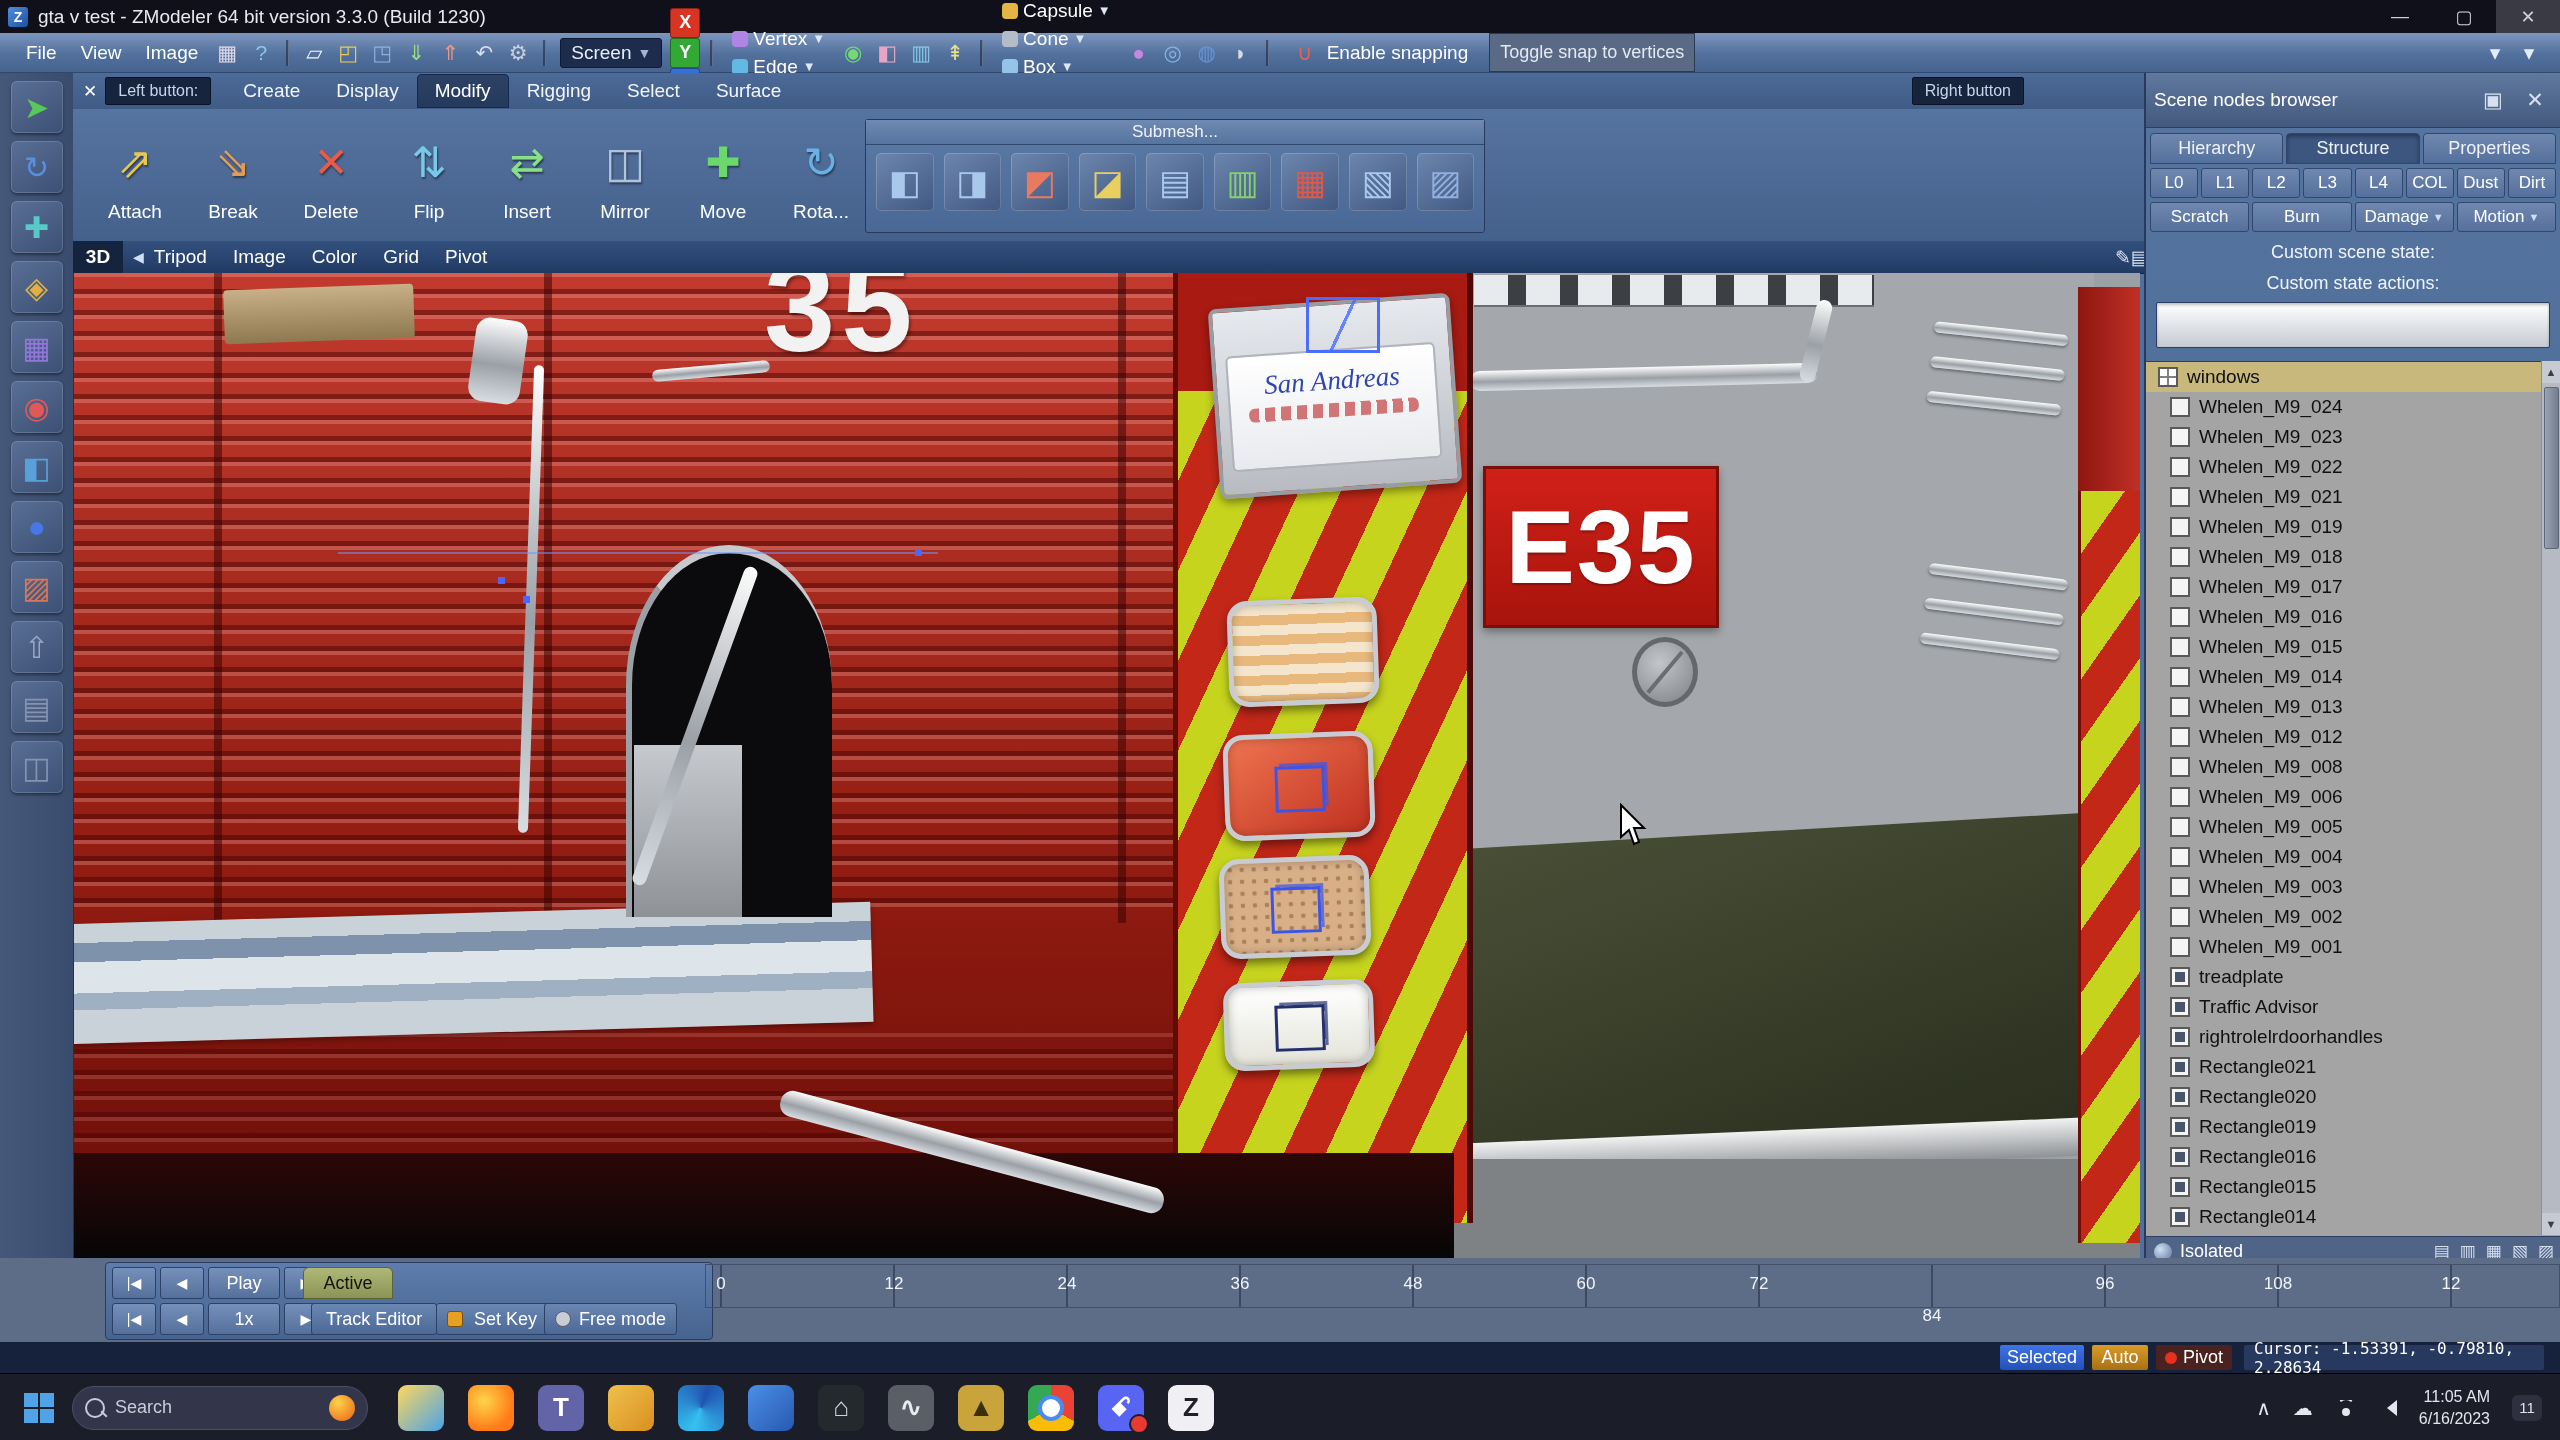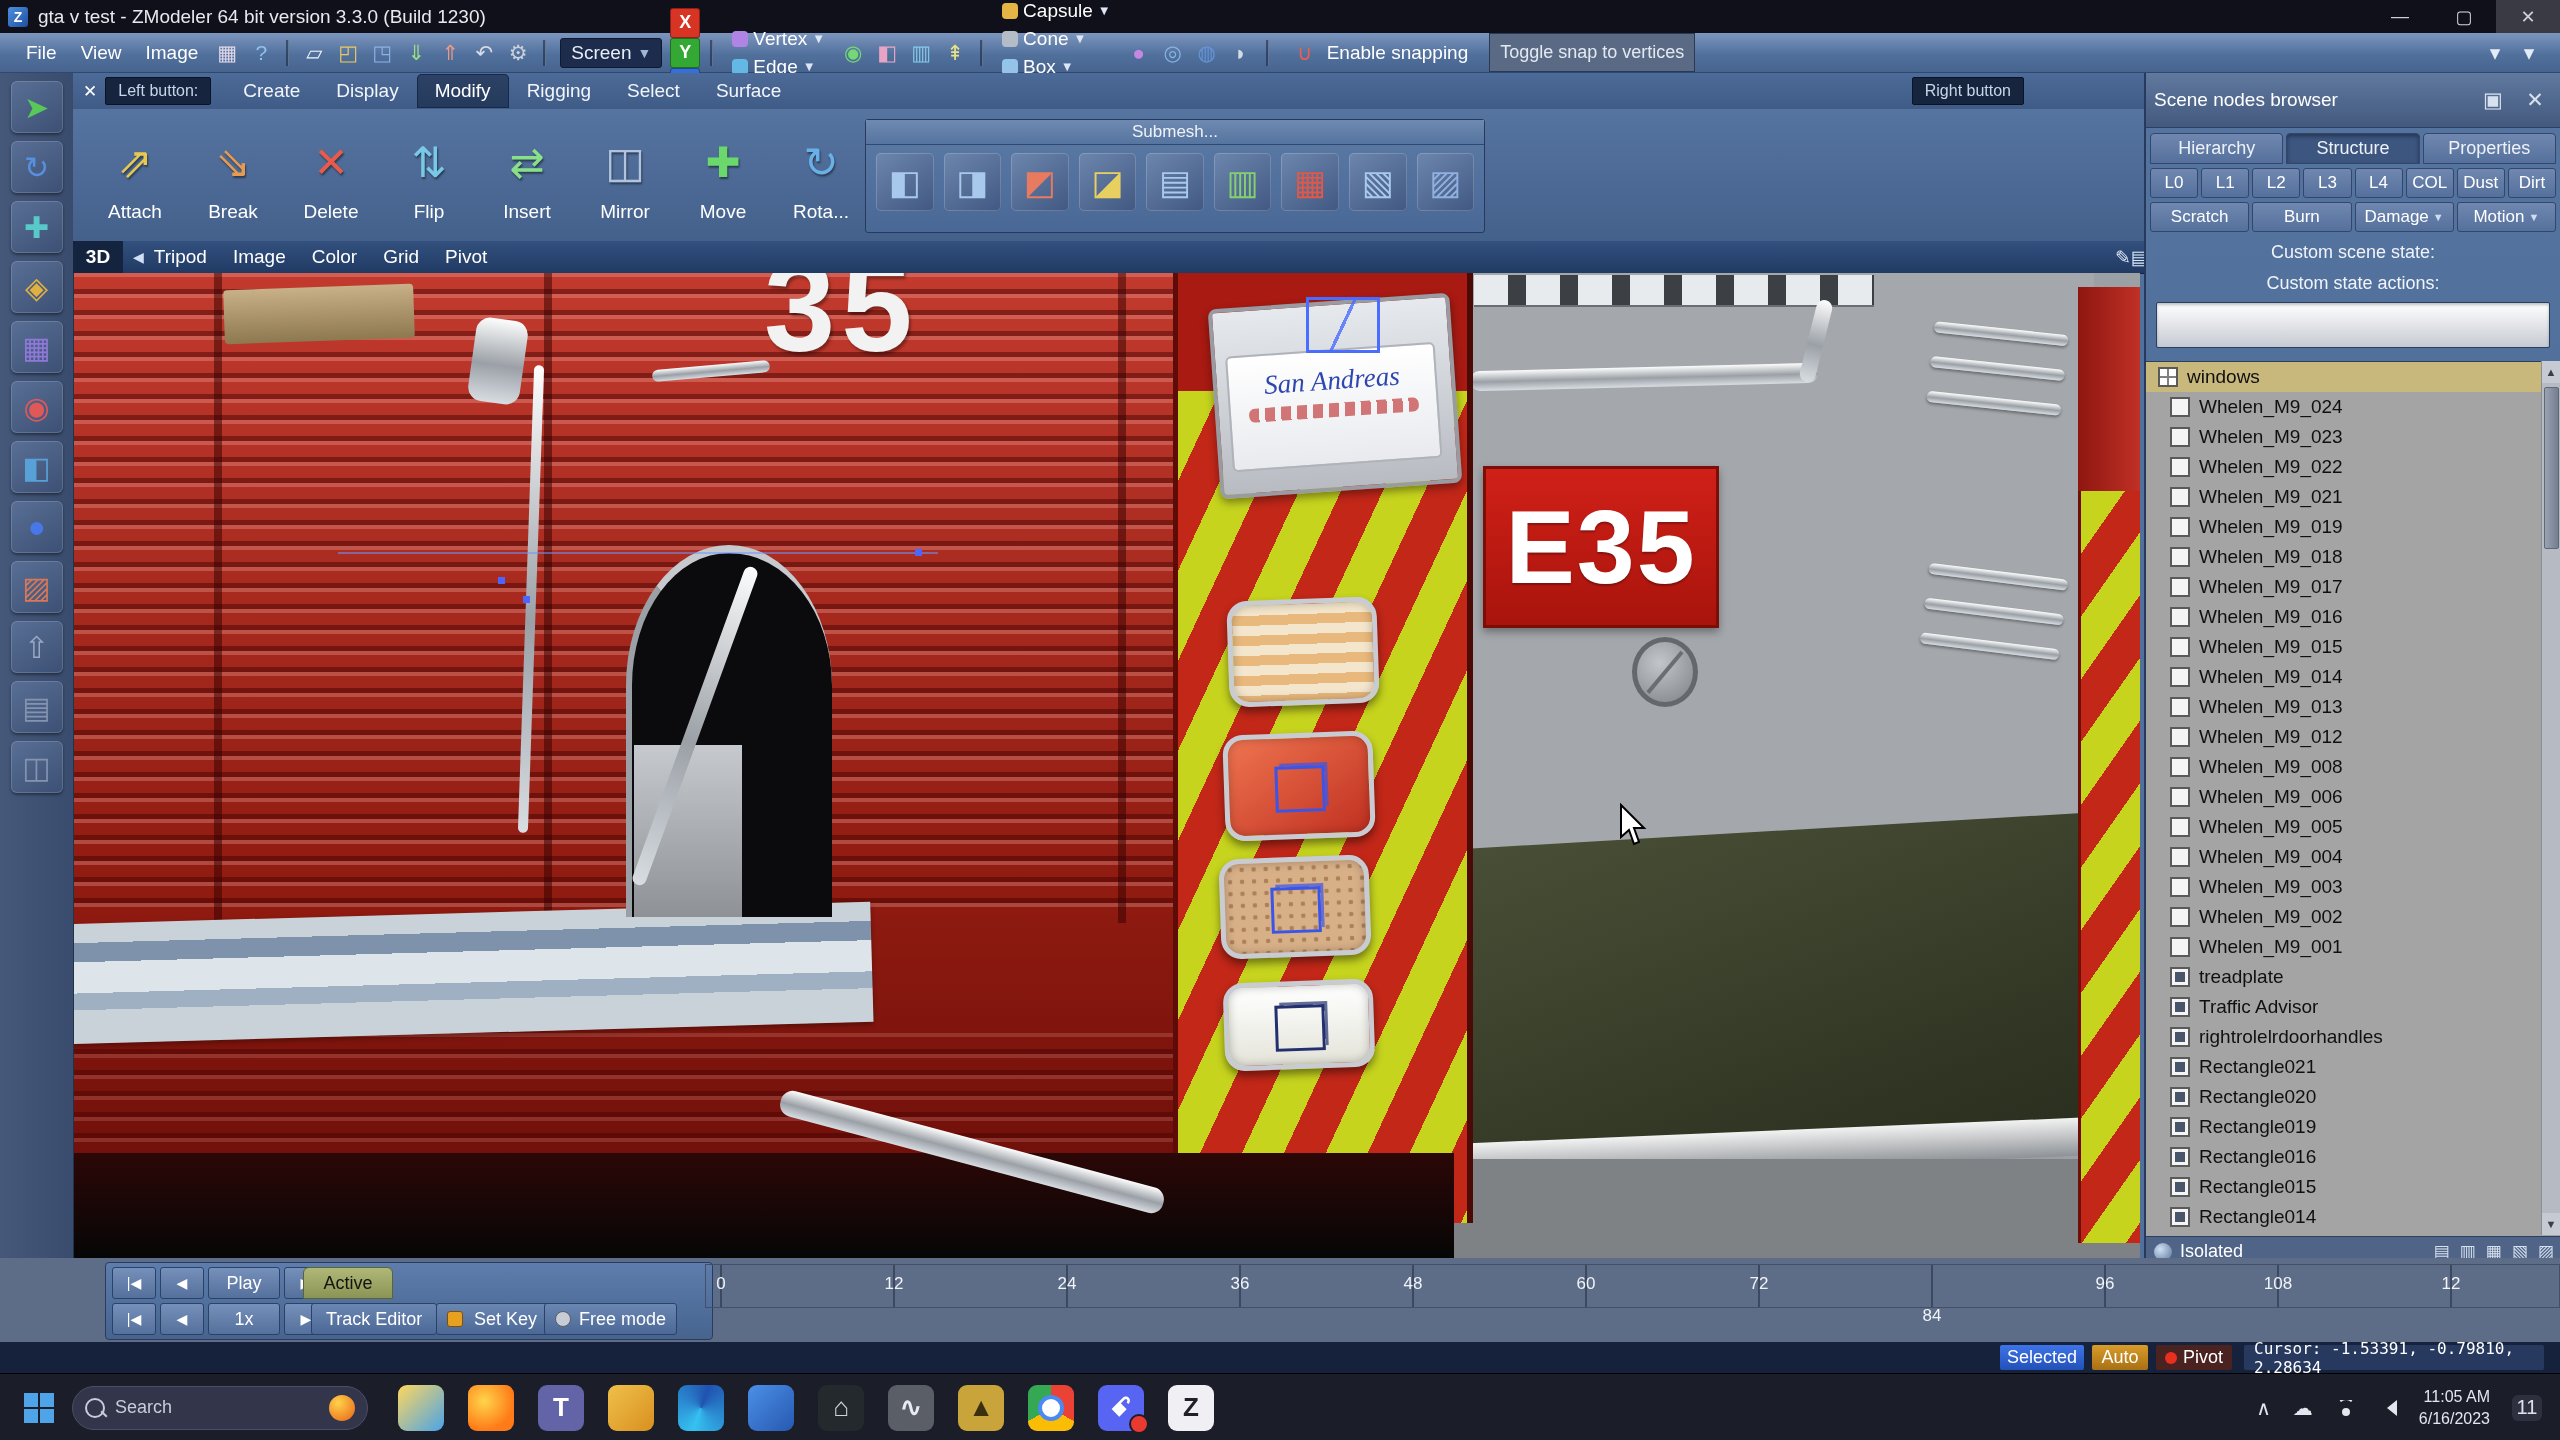--- a/index.html
+++ b/index.html
@@ -172,21 +172,21 @@
   .tb-app .badge{position:absolute;right:-5px;bottom:-3px;width:16px;height:16px;border-radius:50%;background:#e83a30;border:2px solid #1b1d28;}
   #tray{margin-left:auto;display:flex;align-items:center;gap:22px;padding-right:18px;color:#e4e6ee;}
   .tray-ic{font-size:20px;color:#e4e6ee;}
   #wifi{width:22px;height:16px;position:relative;overflow:hidden;}
   #wifi i{position:absolute;left:50%;bottom:0;transform:translateX(-50%);border:2px solid #e4e6ee;border-radius:50%;}
   #wifi i:nth-child(1){width:4px;height:4px;background:#e4e6ee;}
   #wifi i:nth-child(2){width:14px;height:14px;border-color:#e4e6ee transparent transparent transparent;}
   #wifi i:nth-child(3){width:24px;height:24px;border-color:#e4e6ee transparent transparent transparent;}
   #volume{width:0;height:0;border:8px solid transparent;border-right:10px solid #e4e6ee;position:relative;}
   #clock{text-align:right;font-size:16px;line-height:1.35;}
-  #notif-badge{width:30px;height:26px;border-radius:6px;background:#2e3040;display:flex;align-items:center;justify-content:center;font-size:20px;color:#dfe2ea;}
+  #notif-badge{width:30px;height:26px;border-radius:6px;background:#2e3040;display:flex;align-items:center;justify-content:center;font-size:15px;color:#dfe2ea;}
 </style>
 </head>
 <body>
 
 <div id="app">
 
   <div id="titlebar">
     <div class="appicon">Z</div>
     <div>gta v test - ZModeler 64 bit version 3.3.0 (Build 1230)</div>
     <div id="wincontrols">

